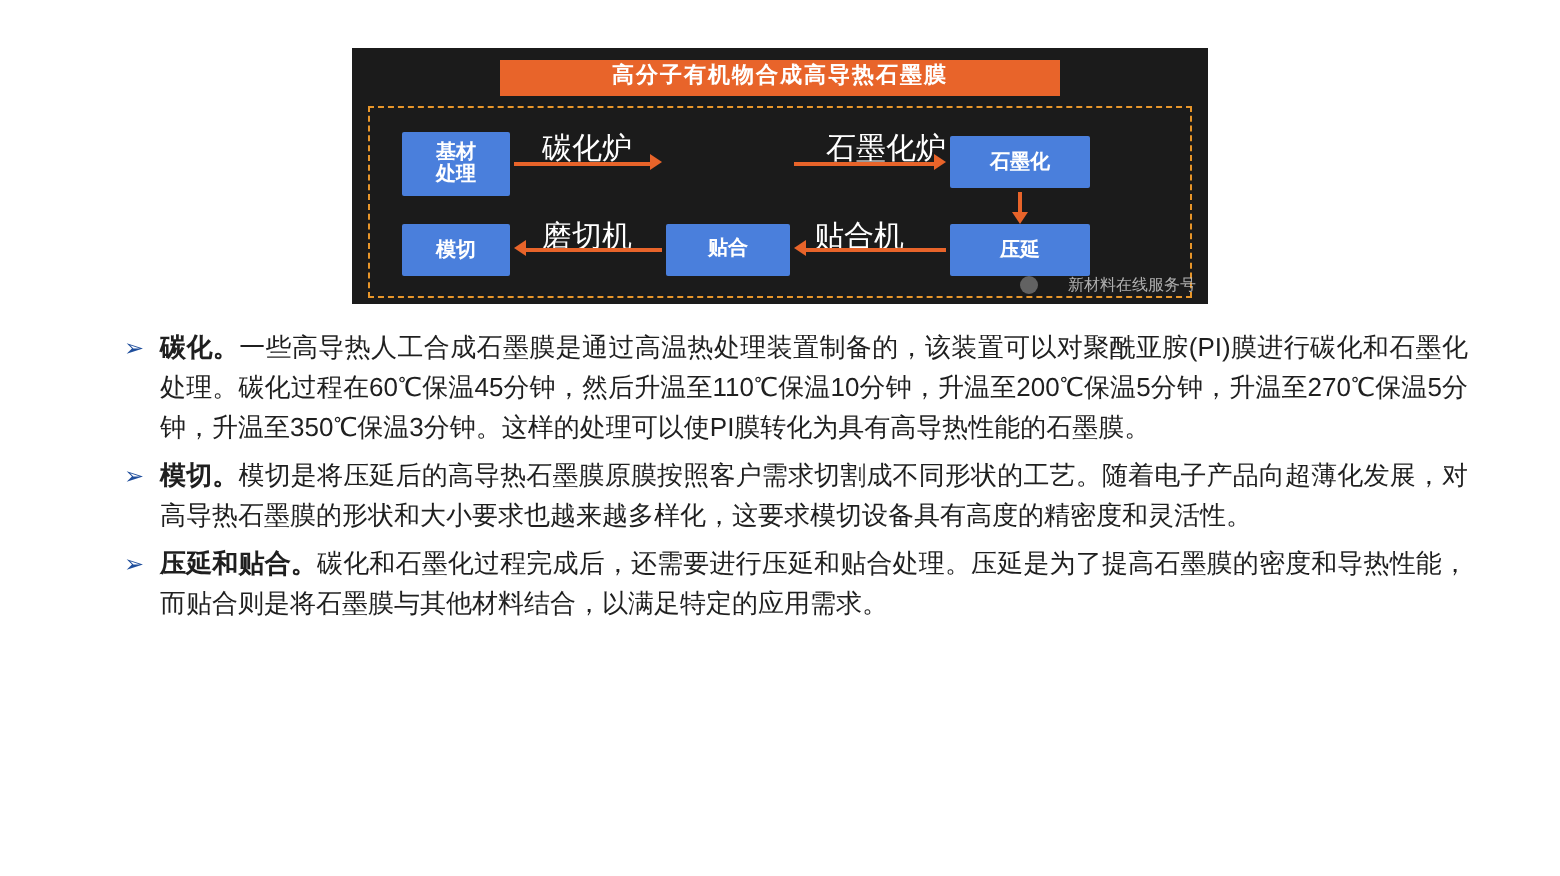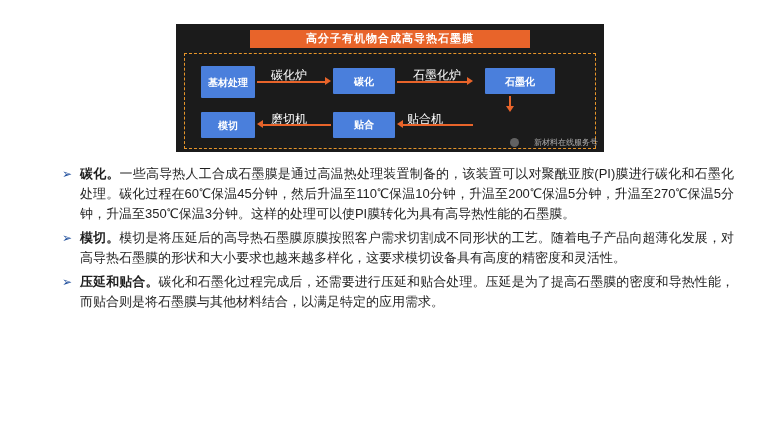--- a/index.html
+++ b/index.html
@@ -56,33 +56,33 @@
     font-size: 10px;
     font-weight: bold;
     text-align: center;
     display: flex;
     align-items: center;
     justify-content: center;
     line-height: 11px;
     border-radius: 1px;
   }
   .node.two-line {
-    flex-direction: row;
+    flex-direction: column;
   }
   .n-base   { left: 16px;  top: 12px;  width: 54px; height: 32px; }
   .n-carb   { left: 148px; top: 14px;  width: 62px; height: 26px; }
-  .n-graph  { left: 300px; top: 14px;  width: 70px; height: 26px; }
+  .n-graph  { left: 290px; top: 14px;  width: 70px; height: 26px; }
   .n-die    { left: 16px;  top: 58px;  width: 54px; height: 26px; }
   .n-lam    { left: 148px; top: 58px;  width: 62px; height: 26px; font-family: Liberation Mono, monospace; }
   .n-cal    { left: 290px; top: 58px;  width: 70px; height: 26px; }
 
   .lbl {
     position: absolute;
     color: #ffffff;
-    font-size: 12px;
+    font-size: 15px;
     line-height: 10px;
     white-space: nowrap;
   }
   .l-carb  { left: 86px;  top: 16px; }
   .l-graph { left: 228px; top: 16px; }
   .l-grind { left: 86px;  top: 60px; }
   .l-bond  { left: 222px; top: 60px; }
 
   .arrow {
     position: absolute;
@@ -177,25 +177,25 @@
 
   <div class="diagram">
     <div class="diagram-title">高分子有机物合成高导热石墨膜</div>
 
     <div class="dashed-box">
 
       <div class="node two-line n-base">
         <span>基材</span>
         <span>处理</span>
       </div>
-      <div class="node n-carb">碳化</div>
       <div class="node n-graph">石墨化</div>
 
       <div class="node n-die">模切</div>
       <div class="node n-lam">贴合</div>
+      <div class="node n-cal">压延</div>
 
       <div class="lbl l-carb">碳化炉</div>
       <div class="lbl l-graph">石墨化炉</div>
       <div class="lbl l-grind">磨切机</div>
       <div class="lbl l-bond">贴合机</div>
 
       <div class="arrow h" style="left:72px; top:27px; width:68px;"></div>
       <div class="arrowhead ah-right" style="left:140px; top:23px;"></div>
 
       <div class="arrow h" style="left:212px; top:27px; width:70px;"></div>

